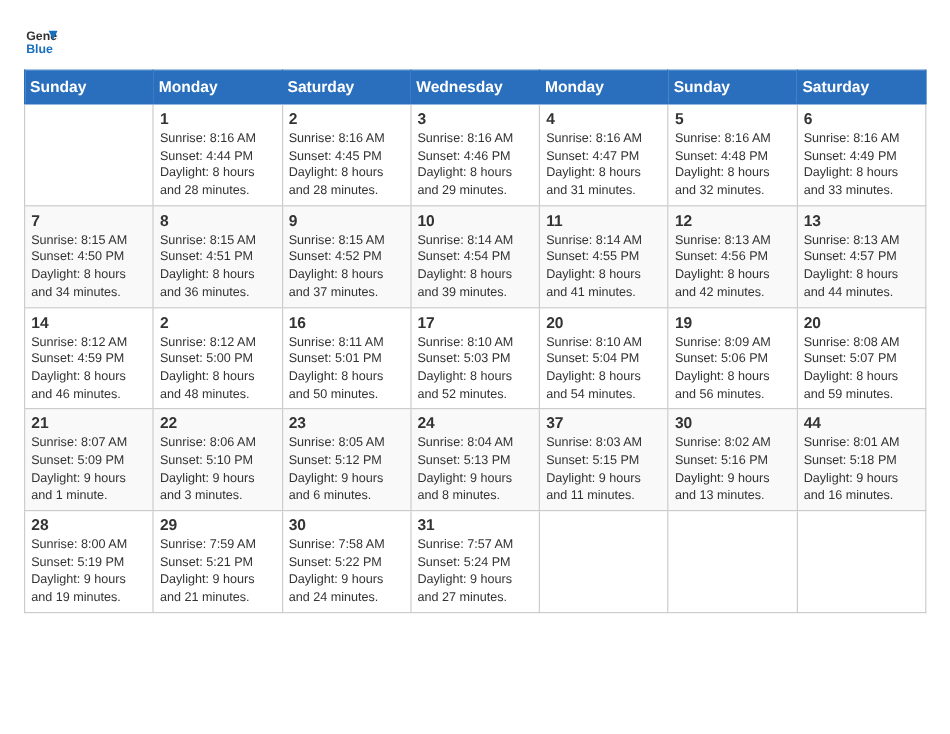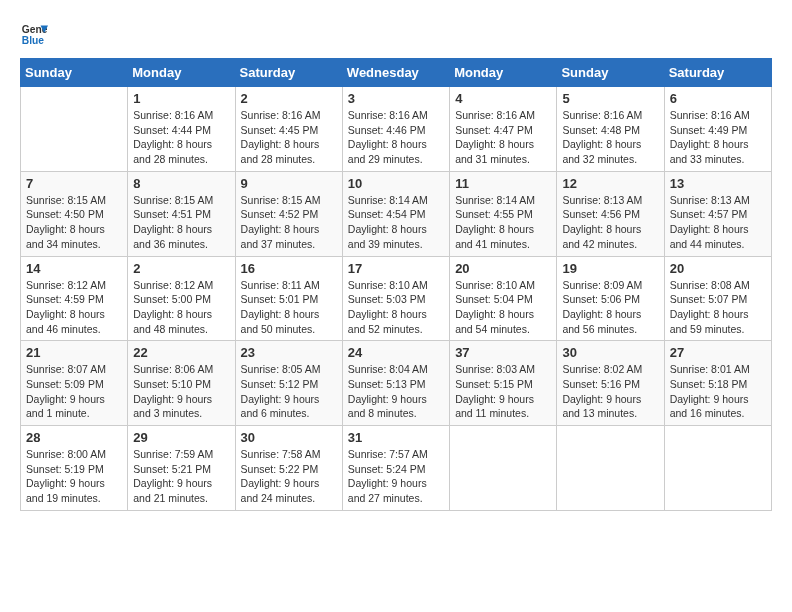--- a/index.html
+++ b/index.html
@@ -217,21 +217,21 @@
         </td>
         <td>
           <span class="day-number">37</span>
           <div class="day-info">Sunrise: 8:03 AM<br>Sunset: 5:15 PM<br>Daylight: 9 hours<br>and 11 minutes.</div>
         </td>
         <td>
           <span class="day-number">30</span>
           <div class="day-info">Sunrise: 8:02 AM<br>Sunset: 5:16 PM<br>Daylight: 9 hours<br>and 13 minutes.</div>
         </td>
         <td>
-          <span class="day-number">27</span>
+          <span class="day-number">44</span>
           <div class="day-info">Sunrise: 8:01 AM<br>Sunset: 5:18 PM<br>Daylight: 9 hours<br>and 16 minutes.</div>
         </td>
       </tr>
       <tr>
         <td>
           <span class="day-number">28</span>
           <div class="day-info">Sunrise: 8:00 AM<br>Sunset: 5:19 PM<br>Daylight: 9 hours<br>and 19 minutes.</div>
         </td>
         <td>
           <span class="day-number">29</span>

